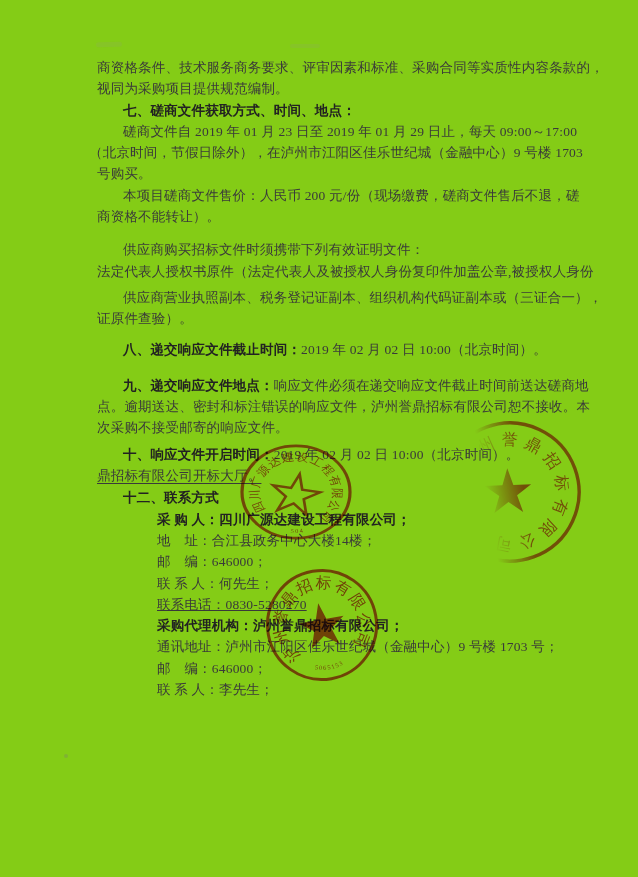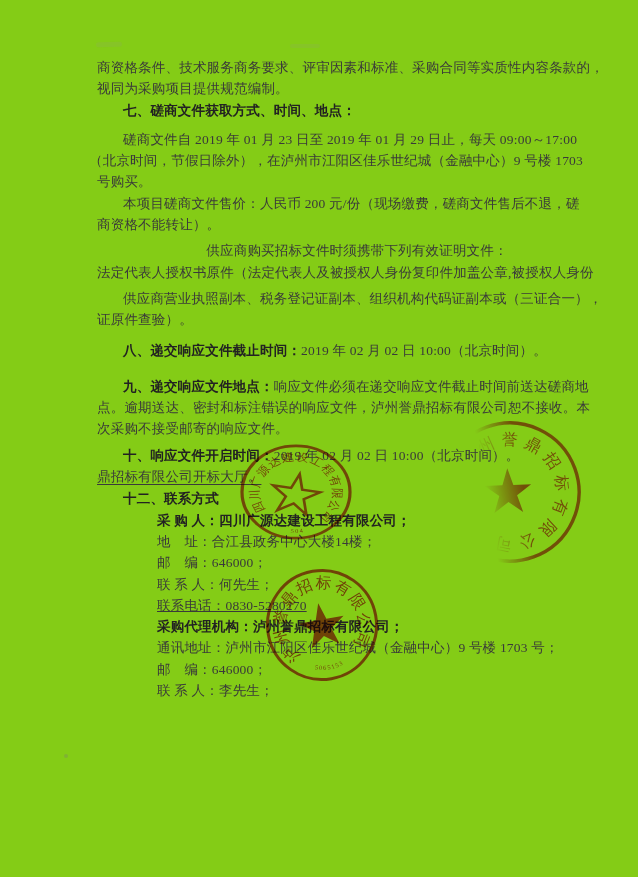--- a/index.html
+++ b/index.html
@@ -49,26 +49,26 @@
 <div class="page">
 
   <div class="smudge smudge-1"></div>
   <div class="smudge smudge-2"></div>
   <div class="smudge smudge-3"></div>
 
   <div class="doc" id="doc-body">
       <div class="line"><span>商资格条件、技术服务商务要求、评审因素和标准、采购合同等实质性内容条款的，</span></div>
       <div class="line"><span>视同为采购项目提供规范编制。</span></div>
       <div class="line" style="padding-left: 26px;"><span class="b">七、磋商文件获取方式、时间、地点：</span></div>
-      <div class="line" style="padding-left: 26px; margin-top: 8px;"><span>磋商文件自 2019 年 01 月 23 日至 2019 年 01 月 29 日止，每天 09:00～17:00</span></div>
+      <div class="line" style="padding-left: 26px;"><span>磋商文件自 2019 年 01 月 23 日至 2019 年 01 月 29 日止，每天 09:00～17:00</span></div>
       <div class="line hang"><span>（北京时间，节假日除外），在泸州市江阳区佳乐世纪城（金融中心）9 号楼 1703</span></div>
       <div class="line"><span>号购买。</span></div>
       <div class="line" style="padding-left: 26px;"><span>本项目磋商文件售价：人民币 200 元/份（现场缴费，磋商文件售后不退，磋</span></div>
       <div class="line"><span>商资格不能转让）。</span></div>
-      <div class="line" style="padding-left: 26px; margin-top: 5px; text-align: center;"><span>供应商购买招标文件时须携带下列有效证明文件：</span></div>
+      <div class="line" style="padding-left: 26px; margin-top: 12px;"><span>供应商购买招标文件时须携带下列有效证明文件：</span></div>
       <div class="line"><span>法定代表人授权书原件（法定代表人及被授权人身份复印件加盖公章,被授权人身份</span></div>
       <div class="line" style="padding-left: 26px; margin-top: 5px;"><span>供应商营业执照副本、税务登记证副本、组织机构代码证副本或（三证合一），</span></div>
       <div class="line"><span>证原件查验）。</span></div>
       <div class="line" style="padding-left: 26px; margin-top: 9px;"><span class="b">八、递交响应文件截止时间：</span><span>2019 年 02 月 02 日 10:00（北京时间）。</span></div>
       <div class="line" style="padding-left: 26px; margin-top: 15px;"><span class="b">九、递交响应文件地点：</span><span>响应文件必须在递交响应文件截止时间前送达磋商地</span></div>
       <div class="line"><span>点。逾期送达、密封和标注错误的响应文件，泸州誉鼎招标有限公司恕不接收。本</span></div>
       <div class="line"><span>次采购不接受邮寄的响应文件。</span></div>
       <div class="line" style="padding-left: 26px; margin-top: 5px;"><span class="b">十、响应文件开启时间：</span><span>2019 年 02 月 02 日 10:00（北京时间）。</span></div>
       <div class="line"><span class="u">鼎招标有限公司开标大厅。</span></div>
       <div class="line" style="padding-left: 26px; margin-top: 1px;"><span class="b">十二、联系方式</span></div>

